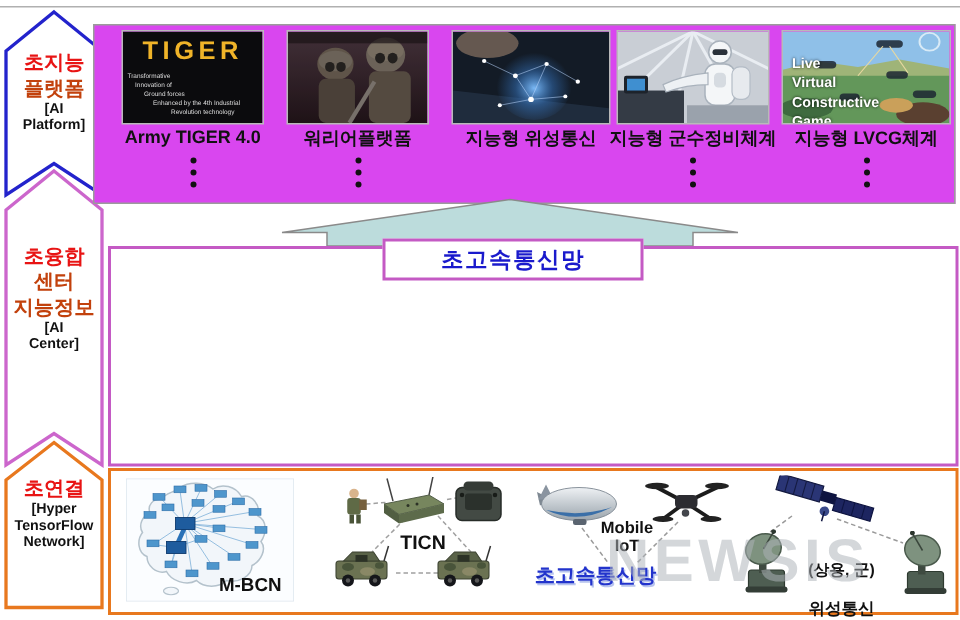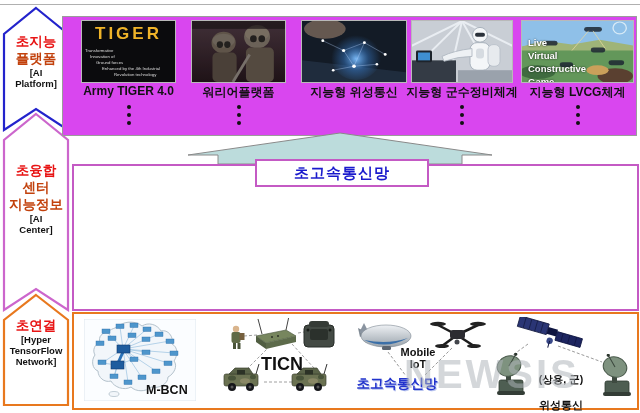--- a/index.html
+++ b/index.html
@@ -480,21 +480,21 @@
         <circle cx="8" cy="21" r="4" fill="#15161a"></circle>
           <circle cx="26" cy="21" r="4" fill="#15161a"></circle>
         <circle cx="8" cy="21" r="1.5" fill="#5a5a5a"></circle>
           <circle cx="26" cy="21" r="1.5" fill="#5a5a5a"></circle>
         <line x1="32" y1="8" x2="35" y2="-2" stroke="#333" stroke-width="1"></line>
       </g>
     </defs>
     <use href="#truck" x="12" y="48"></use>
     <use href="#truck" x="80" y="48"></use>
   </svg>
-  <div class="abs b ctr nw z6" style="left:252px;top:354px;width:60px;font-size:18px;">TICN</div>
+  <div class="abs b ctr nw z6" style="left:252px;top:354px;width:60px;font-size:13px;">TICN</div>
 
   <svg class="abs z5" style="left:350px;top:316px;" width="288" height="92">
     <g stroke="#9a9a9a" stroke-width="1" stroke-dasharray="3,2">
       <line x1="38" y1="36" x2="56" y2="60"></line>
       <line x1="102" y1="32" x2="74" y2="60"></line>
       <line x1="178" y1="28" x2="156" y2="44"></line>
       <line x1="208" y1="30" x2="252" y2="46"></line>
     </g>
   </svg>
 

